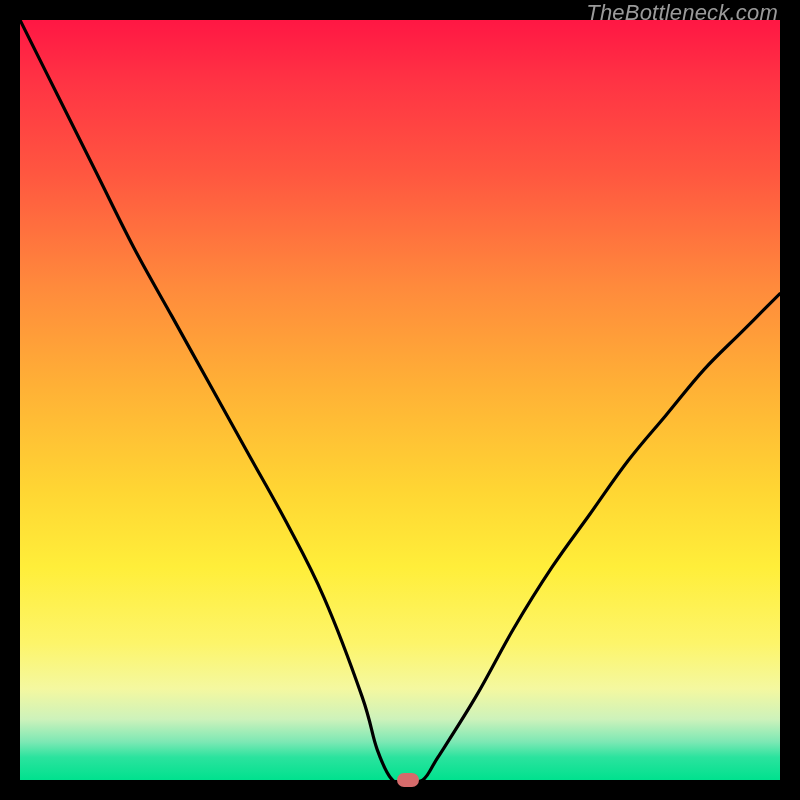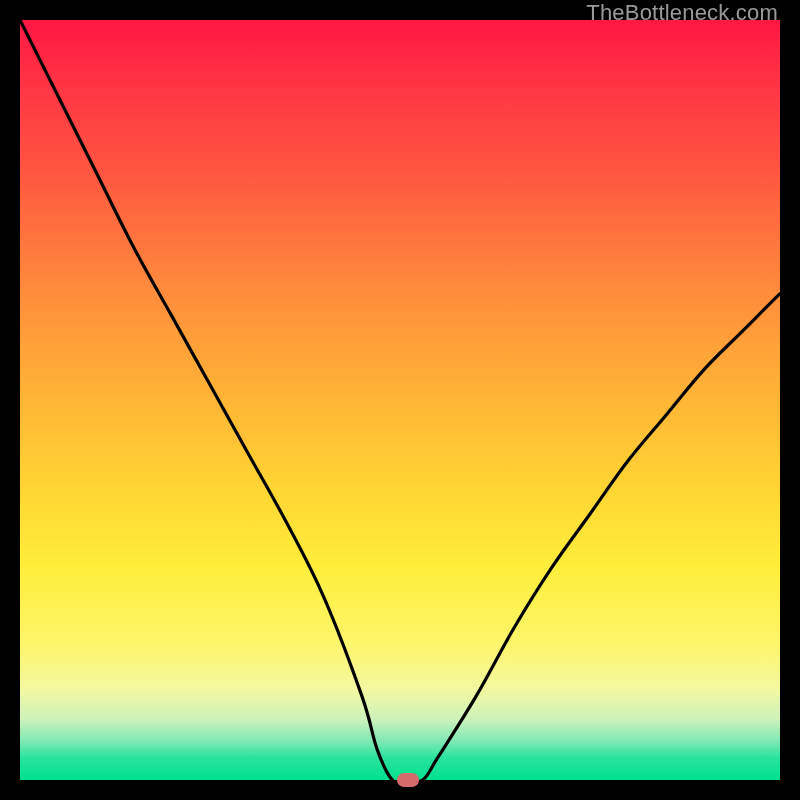--- a/index.html
+++ b/index.html
@@ -40,20 +40,21 @@
     );
   }
   .watermark {
     position: absolute;
     top: 0px;
     right: 22px;
     color: #9a9a9a;
     font-size: 22px;
     letter-spacing: 0.2px;
     user-select: none;
+    font-style: italic;
   }
   svg.curve {
     position: absolute;
     left: 0;
     top: 0;
     width: 760px;
     height: 760px;
   }
   .marker {
     position: absolute;

